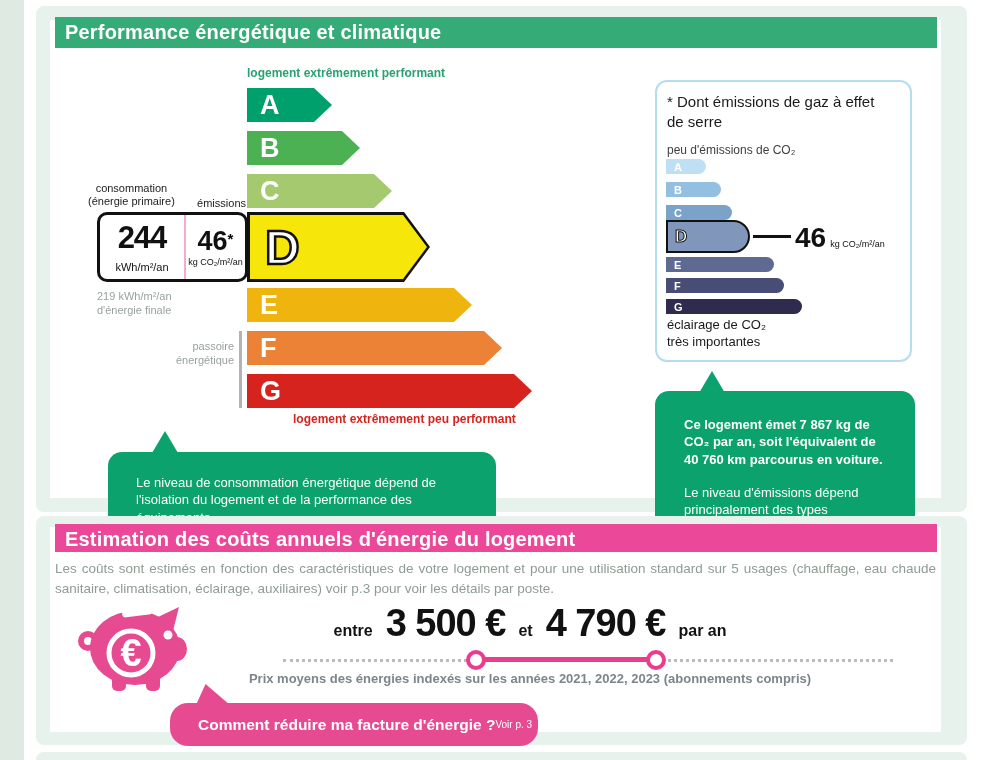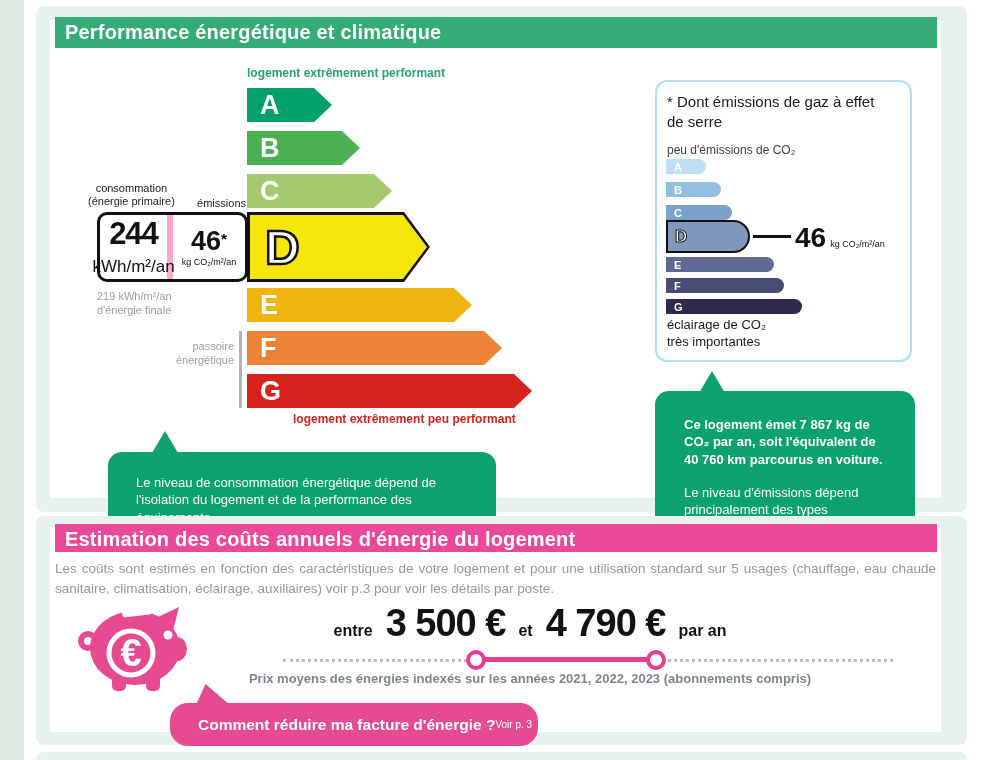--- a/index.html
+++ b/index.html
@@ -23,26 +23,26 @@
            clip-path: polygon(0 0, calc(100% - 24px) 0, 100% 50%, calc(100% - 24px) 100%, 0 100%); }
   .arrow-d-inner .ltr { color:#fff; font-weight:bold; font-size:48px; padding-left:15px;
            -webkit-text-stroke:2.5px #111; }
 
   .scale-note { font-size:12px; font-weight:bold; }
   .grey-note { color:#999fa0; font-size:11px; line-height:1.3; }
 
   .value-box { left:97px; top:212px; width:151px; height:70px; background:#fff;
            border:3px solid #111; border-radius:10px; display:flex; }
   .vb-cell { display:flex; flex-direction:column; justify-content:center; align-items:center; }
-  .vb-left { width:73px; border-right:6px solid #f9a8d4; }
+  .vb-left { width:86px; border-right:2px solid #f9a8d4; }
   .vb-right { flex:1; }
   .vb-num { font-size:31px; font-weight:bold; color:#111; line-height:1; letter-spacing:-1px; }
   .vb-num2 { font-size:27px; font-weight:bold; color:#111; line-height:1; }
   .vb-star { font-size:15px; vertical-align:super; font-weight:bold; }
-  .vb-unit { font-size:17px; color:#111; margin-top:8px; }
+  .vb-unit { font-size:11px; color:#111; margin-top:8px; }
   .vb-unit2 { font-size:9px; color:#111; margin-top:2px; }
 
   .col-labels { left:88px; top:179px; width:158px; height:30px; display:flex;
            justify-content:space-between; align-items:flex-end; color:#222; }
   .col-labels .c1 { font-size:11px; text-align:center; line-height:1.25; }
   .col-labels .c2 { font-size:11px; }
 
   .vbar { left:239px; top:331px; width:3px; height:77px; background:#b3b3b3; }
 
   .callout { border-radius:14px; color:#fff; font-size:13px; line-height:1.33; }

